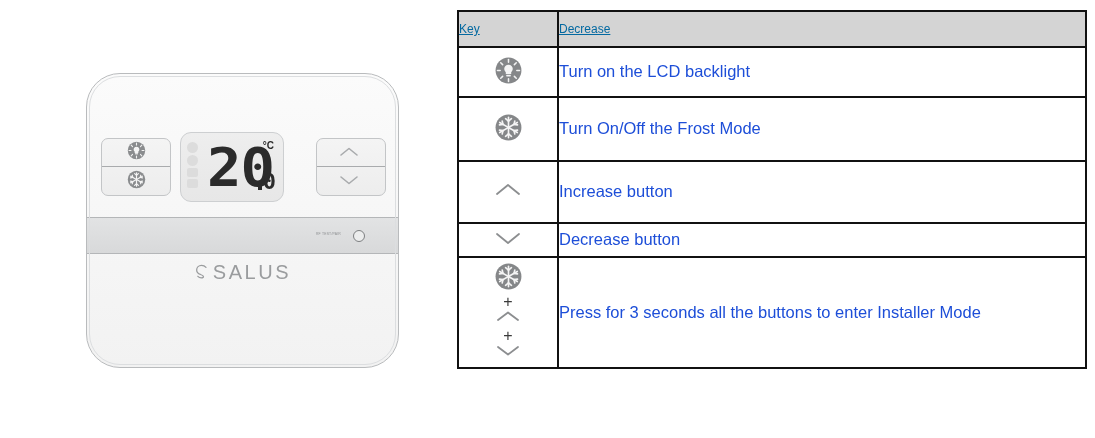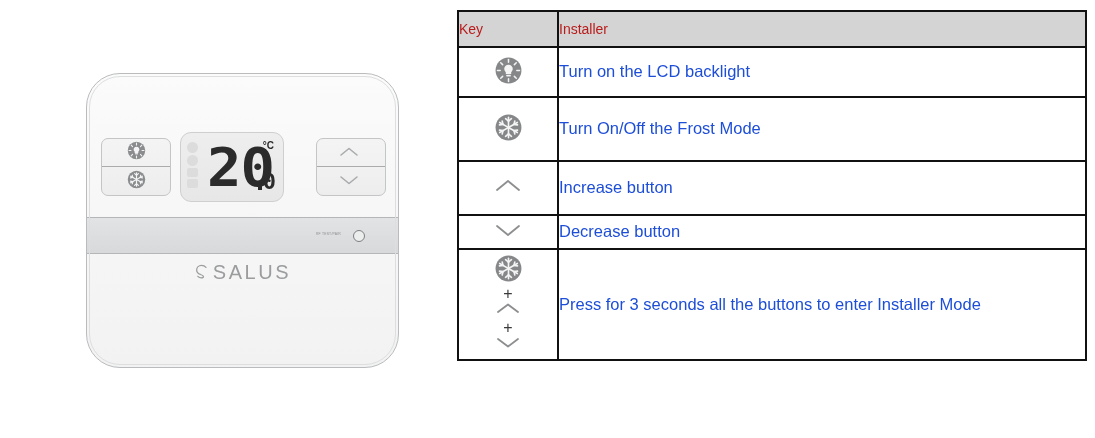--- a/index.html
+++ b/index.html
@@ -227,25 +227,26 @@
     padding: 0;
     vertical-align: middle;
   }
   .col-key  { width: 100px; }
   .col-func { width: 528px; }
 
   thead th {
     background: #d4d4d4;
     text-align: left;
     font-weight: normal;
-    font-size: 14px;
-    color: #b91c1c;
+    font-size: 12px;
+    color: #0369a1;
     height: 34px;
     padding-left: 10px;
     font-family: "Liberation Sans", sans-serif;
+    text-decoration: underline;
   }
   thead th.key-head { padding-left: 12px; }
 
   .cell-key {
     text-align: center;
   }
   .cell-func {
     padding-left: 10px;
     font-size: 16.5px;
     color: #1d4ed8;
@@ -386,21 +387,21 @@
 </div>
 
 <table id="key-function-table">
   <colgroup>
     <col class="col-key">
     <col class="col-func">
   </colgroup>
   <thead>
     <tr>
       <th class="key-head">Key</th>
-      <th>Installer</th>
+      <th>Decrease</th>
     </tr>
   </thead>
   <tbody>
 
     <tr style="height:50px;">
       <td class="cell-key">
         <span>
           <svg width="27" height="27" viewBox="0 0 24 24">
             <circle cx="12" cy="12" r="11.5" fill="#858789"></circle>
             <g stroke="#f2f2f2" stroke-width="1.35" stroke-linecap="round">
@@ -446,21 +447,21 @@
                 <line x1="7.1" y1="14.8" x2="6.4" y2="17.8"></line>
             </g>
           </svg>
         </span>
       </td>
       <td class="cell-func">
         <span class="line">Turn On/Off the Frost Mode</span>
       </td>
     </tr>
 
-    <tr style="height:54px;">
+    <tr style="height:62px;">
       <td class="cell-key">
         <span>
           <svg width="36" height="18" viewBox="0 0 36 18">
             <polyline points="7,13 18,4 29,13" fill="none" stroke="#8c8e90" stroke-width="1.8" stroke-linecap="round" stroke-linejoin="round"></polyline>
           </svg>
         </span>
       </td>
       <td class="cell-func">
         <span class="line">Increase button</span>
       </td>

